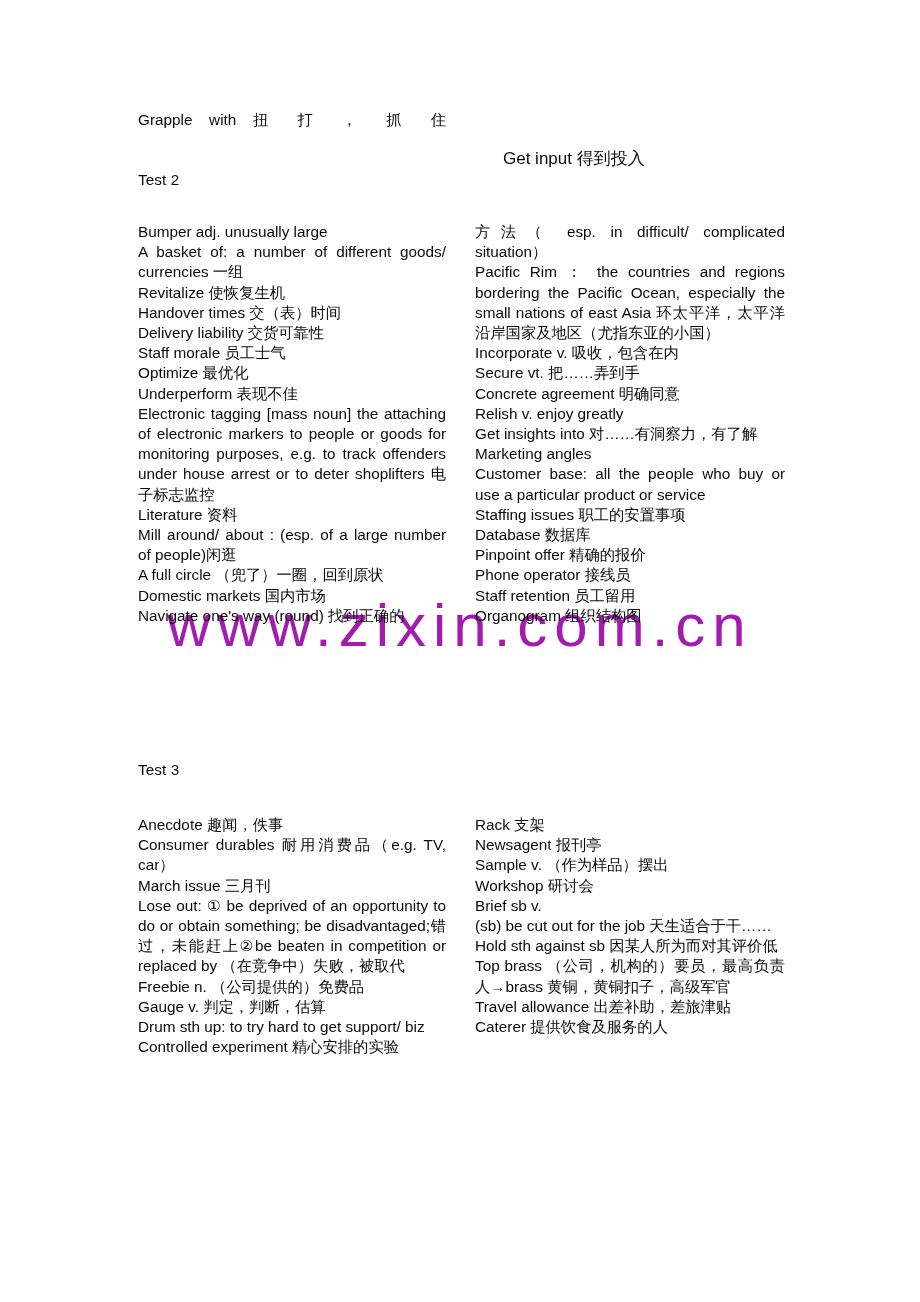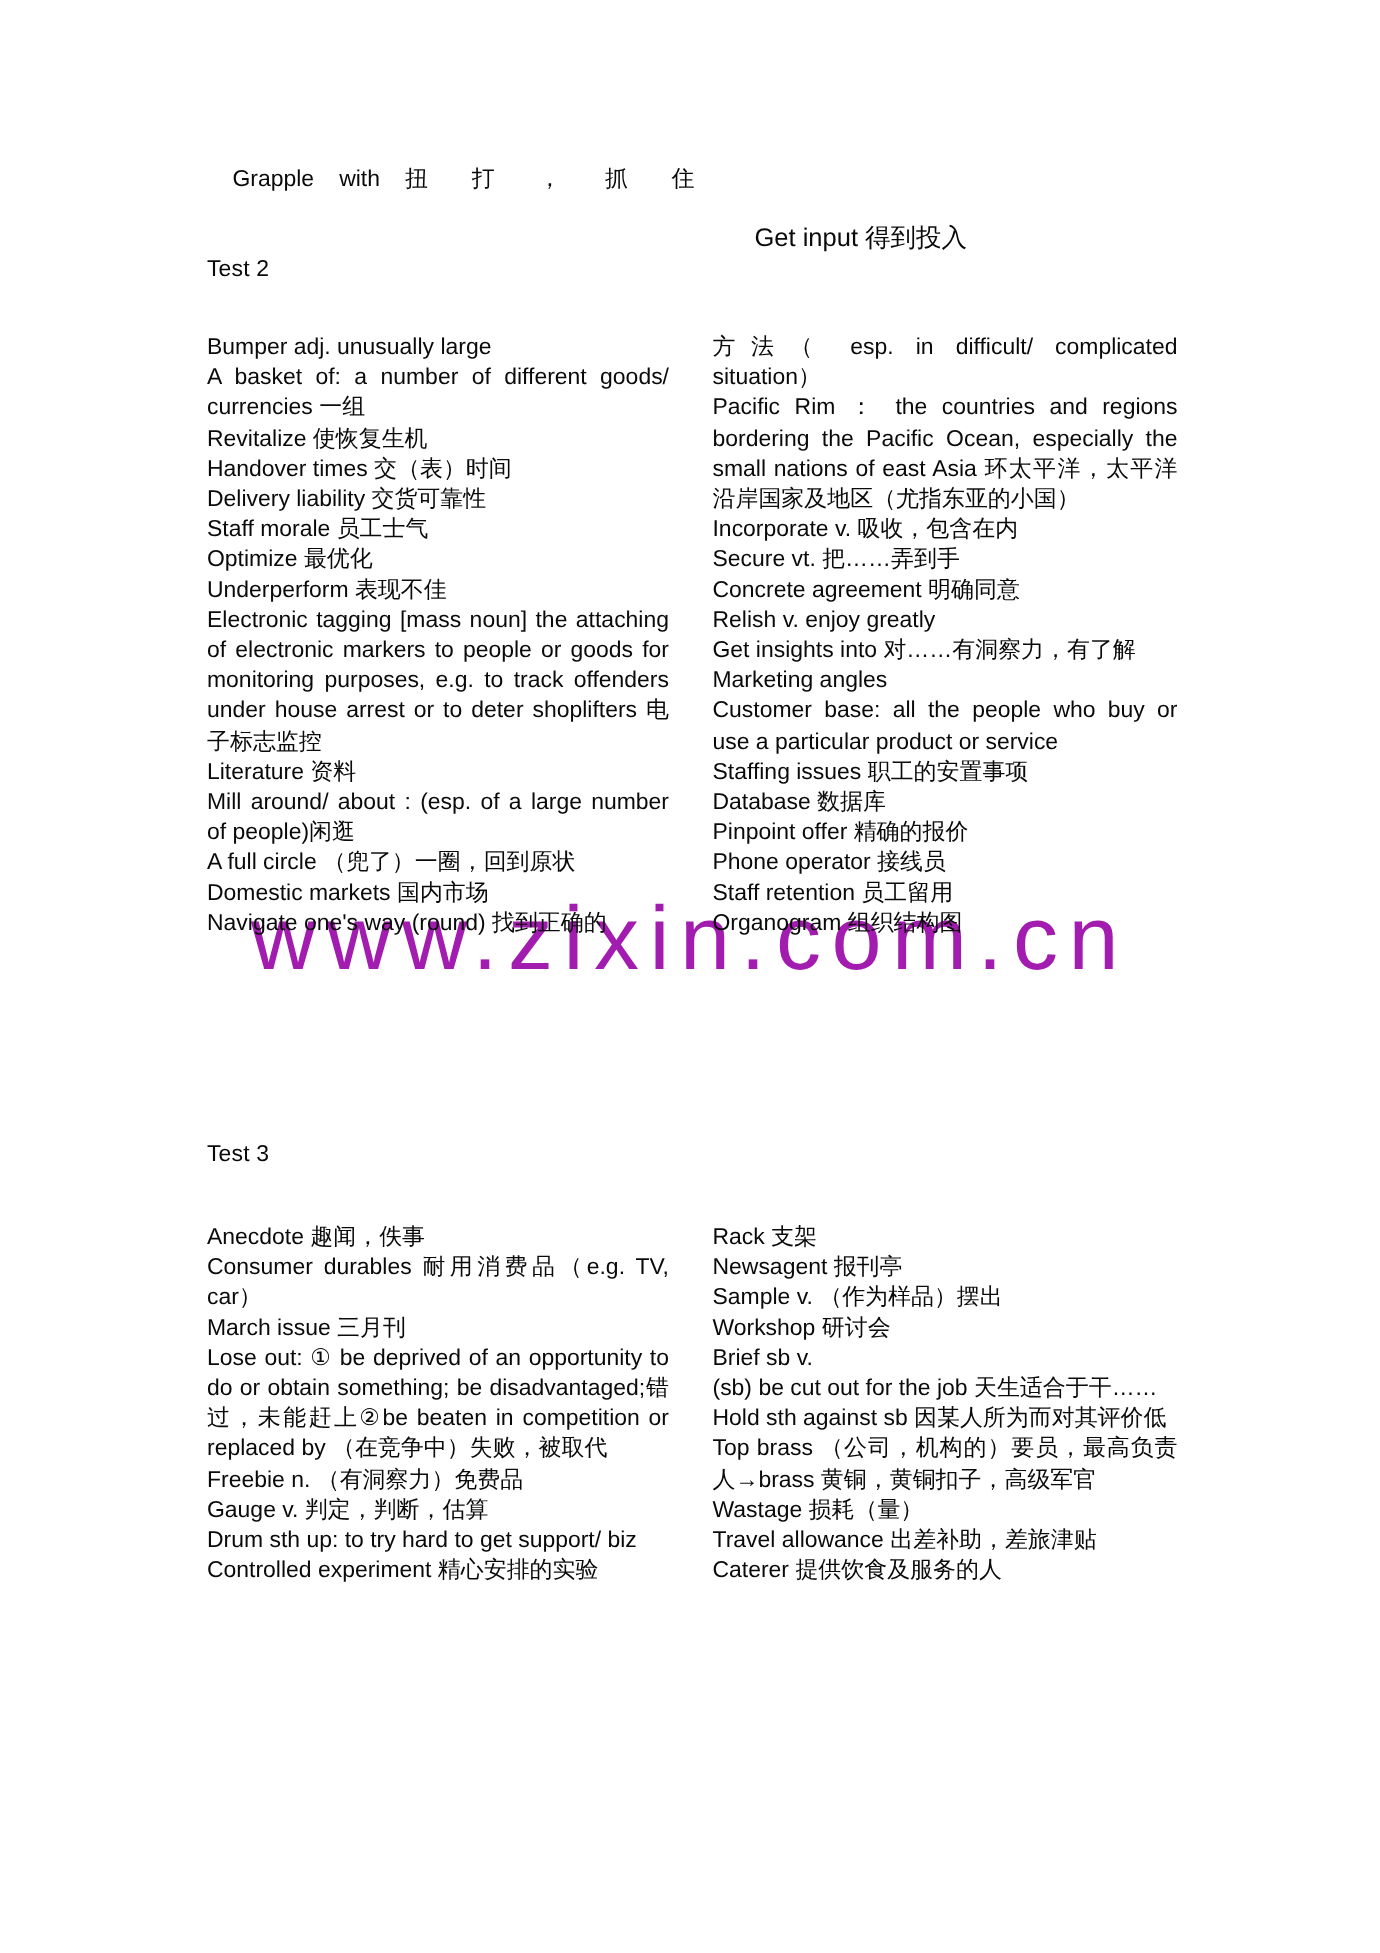--- a/index.html
+++ b/index.html
@@ -71,21 +71,21 @@
     line-height: 20px;
     z-index: 3;
     letter-spacing: 0.1px;
   }
   #test2-head { top: 170px; }
   #test3-head { top: 760px; }
 
   
   #grapple-line {
     position: absolute;
-    left: 155px;
+    left: 138px;
     top: 110px;
     width: 308px;
     z-index: 2;
     font-size: 15.3px;
     line-height: 20.2px;
     text-align: justify;
     text-align-last: justify;
   }
   #getinput-line {
     position: absolute;
@@ -134,21 +134,21 @@
         <p class="e">Mill around/ about : (esp. of a large number of people)闲逛</p>
         <p class="e">A full circle  （兜了）一圈，回到原状</p>
         <p class="e">Domestic markets  国内市场</p>
         <p class="e">Navigate one's way (round)  找到正确的</p>
       </div>
     <div class="blk" id="left-test3-body">
         <p class="e">Anecdote  趣闻，佚事</p>
         <p class="e">Consumer durables  耐用消费品（e.g. TV, car）</p>
         <p class="e">March issue  三月刊</p>
         <p class="e">Lose out:  ① be deprived of an opportunity to do or obtain something; be disadvantaged;错过，未能赶上②be beaten in competition or replaced by （在竞争中）失败，被取代</p>
-        <p class="e">Freebie n. （有洞察力）免费品</p>
+        <p class="e">Freebie n. （公司提供的）免费品</p>
         <p class="e">Gauge v. 判定，判断，估算</p>
         <p class="e">Drum sth up: to try hard to get support/ biz</p>
         <p class="e">Controlled experiment   精心安排的实验</p>
       </div>
   </div>
 
   <div class="col col-right">
     <div class="blk" id="right-test2-body">
         <p class="e">方法（ esp. in difficult/ complicated situation）</p>
         <p class="e">Pacific Rim ：   the countries and regions bordering the Pacific Ocean, especially the small nations of east Asia 环太平洋，太平洋沿岸国家及地区（尤指东亚的小国）</p>
@@ -168,19 +168,18 @@
       </div>
     <div class="blk" id="right-test3-body">
         <p class="e">Rack   支架</p>
         <p class="e">Newsagent  报刊亭</p>
         <p class="e">Sample v. （作为样品）摆出</p>
         <p class="e">Workshop  研讨会</p>
         <p class="e">Brief sb v.</p>
         <p class="e">(sb) be cut out for the job   天生适合于干……</p>
         <p class="e">Hold sth against sb   因某人所为而对其评价低</p>
         <p class="e">Top brass  （公司，机构的）要员，最高负责人→brass 黄铜，黄铜扣子，高级军官</p>
-        <p class="e">Wastage    损耗（量）</p>
         <p class="e">Travel allowance    出差补助，差旅津贴</p>
         <p class="e">Caterer 提供饮食及服务的人</p>
       </div>
   </div>
 
 </div>
 
 </body></html>

